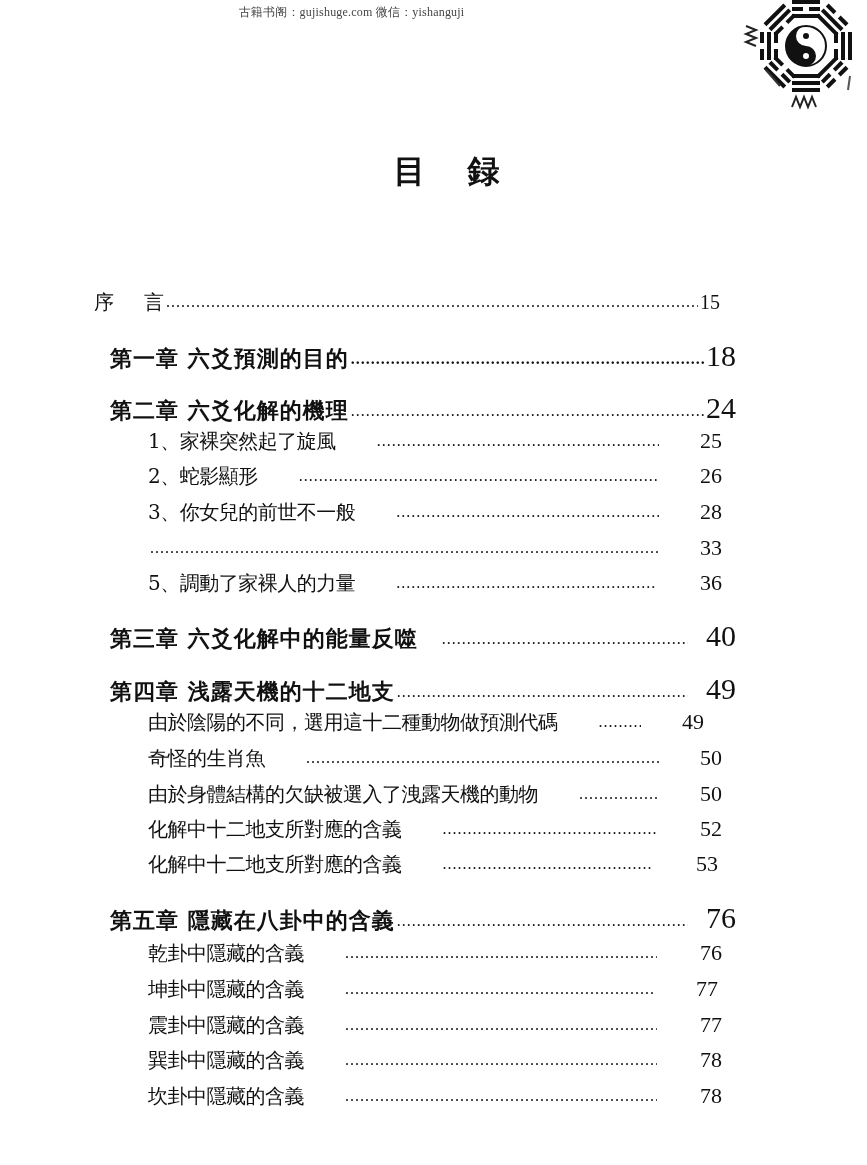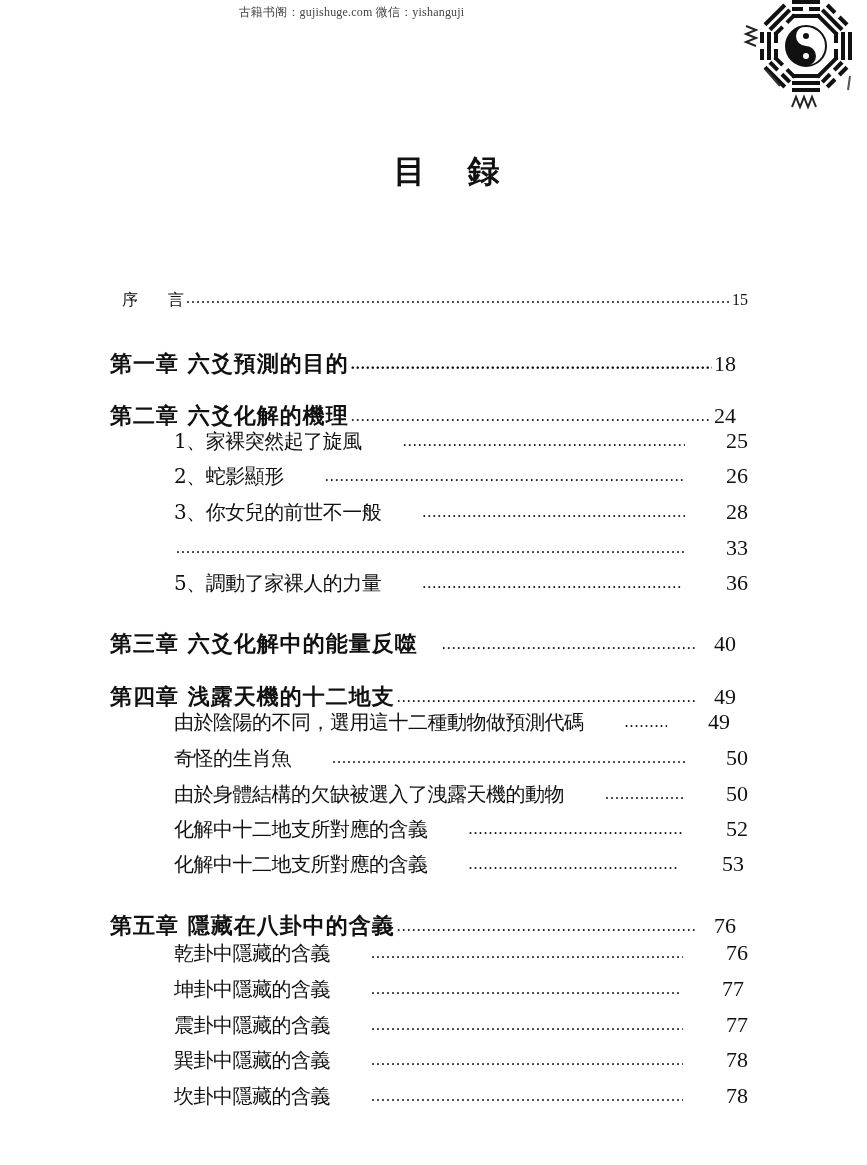--- a/index.html
+++ b/index.html
@@ -84,38 +84,38 @@
     .row.chapter {
       left: 110px;
       width: 626px;
       font-size: 22px;
     }
     .row.chapter .label {
       font-family: "DejaVu Sans", "Liberation Sans", sans-serif;
       font-weight: bold;
       letter-spacing: 1px;
     }
-    .row.chapter .page { font-size: 22px; margin-top: 12px; }
+    .row.chapter .page { font-size: 30px; }
     .row.chapter .dots { font-size: 16px; }
     .row.chapter.bold-dots .dots { font-weight: bold; }
 
     .row.preface {
-      left: 122px;
+      left: 94px;
       width: 626px;
-      font-size: 16px;
+      font-size: 20px;
     }
     .row.preface .label {
       font-family: "DejaVu Serif", "Liberation Serif", serif;
       font-weight: normal;
     }
     .row.preface .label .gap { display: inline-block; width: 30px; }
     .row.preface .dots { font-size: 16px; }
 
     .row.sub {
-      left: 174px;
+      left: 148px;
       width: 574px;
       font-size: 20px;
       gap: 39px;
     }
     .row.sub .label {
       font-family: "DejaVu Serif", "Liberation Serif", serif;
       letter-spacing: -0.5px;
     }
     .row.sub .dots { font-size: 16px; }
     .row.sub .page { font-size: 22px; }

